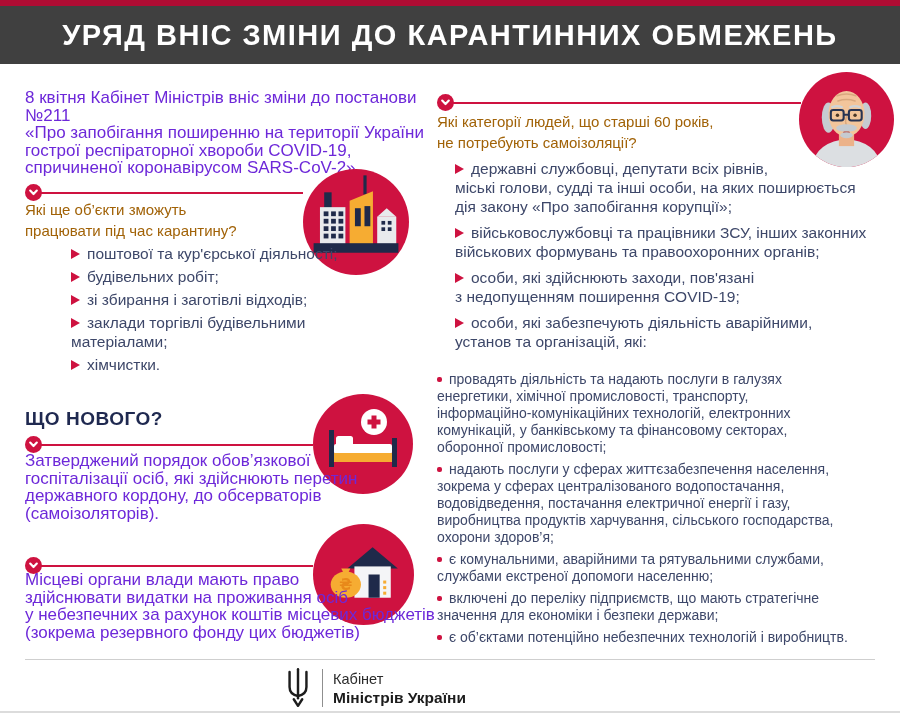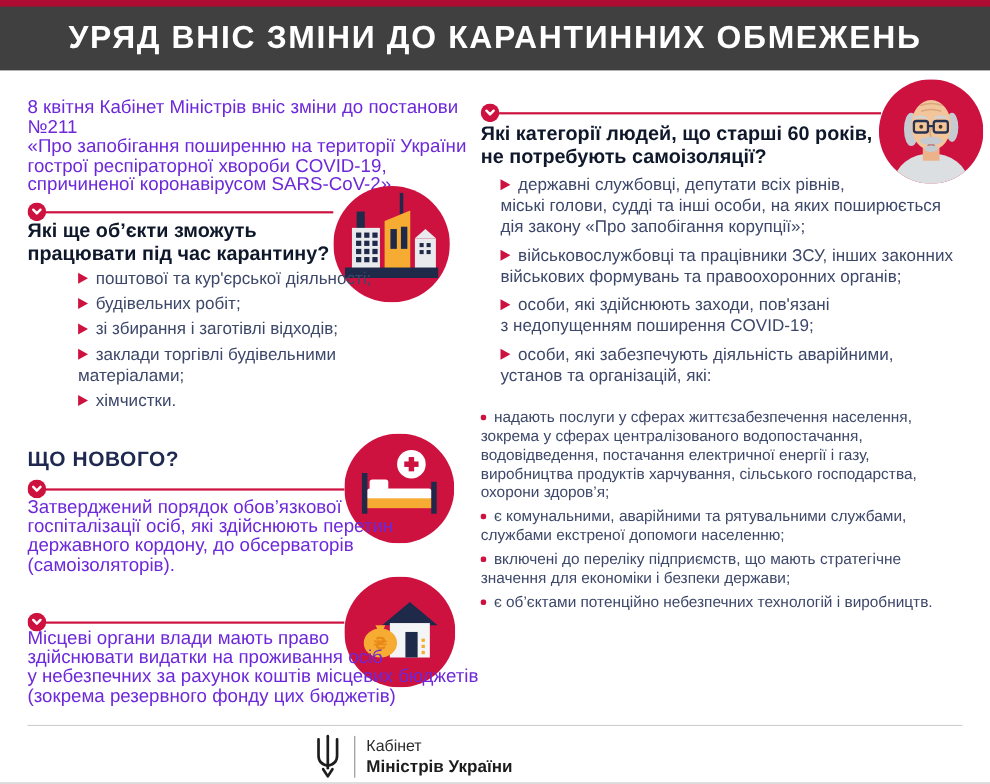--- a/index.html
+++ b/index.html
@@ -7,21 +7,21 @@
         font-family:"Liberation Sans",sans-serif;}
   
   .banner{position:absolute;left:0;top:0;width:900px;height:64px;background:#404040;
           border-top:6px solid #AF0C33;box-sizing:border-box;
           display:flex;align-items:center;justify-content:center;}
   .banner h1{margin:0;color:#ffffff;font-size:29px;font-weight:bold;letter-spacing:1.5px;white-space:nowrap;}
   
   .abs{position:absolute;}
   .pre{white-space:pre-line;}
   .body-text{color:#6d28d9;font-size:17px;line-height:17.5px;}
-  .heading{color:#0f172a;font-weight:bold;font-size:18px;line-height:21px;}
+  .heading{color:#a16207;font-weight:normal;font-size:15px;line-height:21px;}
   .h-caps{color:#1F2950;font-weight:bold;font-size:19px;letter-spacing:0.5px;}
   
   .marker{position:absolute;display:flex;align-items:center;height:17px;}
   .marker svg{width:17px;height:17px;flex:none;display:block;}
   .mline{height:2px;background:#CE1240;margin-left:-1px;}
   
   .blt{margin:0 0 4px 0;color:#3D4769;font-size:15.5px;line-height:19px;padding-left:46px;}
   .blt-r{margin:0 0 7px 18px;color:#3D4769;font-size:15.5px;line-height:19px;}
   .sub{margin:0 0 5px 0;color:#3D4769;font-size:14px;line-height:17px;}
   .tri{display:inline-block;width:0;height:0;border-left:9px solid #CE1240;
@@ -202,20 +202,25 @@
 дія закону «Про запобігання корупції»;</span></p>
     <p class="blt-r"><span class="tri"></span><span class="pre">військовослужбовці та працівники ЗСУ, інших законних
 військових формувань та правоохоронних органів;</span></p>
     <p class="blt-r"><span class="tri"></span><span class="pre">особи, які здійснюють заходи, пов'язані
 з недопущенням поширення COVID-19;</span></p>
     <p class="blt-r"><span class="tri"></span><span class="pre">особи, які забезпечують діяльність аварійними,
 установ та організацій, які:</span></p>
   </div>
 
   <div class="abs" style="left:437px;top:371px;width:455px;">
+    <p class="sub"><span class="dot"></span><span class="pre">провадять діяльність та надають послуги в галузях
+енергетики, хімічної промисловості, транспорту,
+інформаційно-комунікаційних технологій, електронних
+комунікацій, у банківському та фінансовому секторах,
+оборонної промисловості;</span></p>
     <p class="sub"><span class="dot"></span><span class="pre">надають послуги у сферах життєзабезпечення населення,
 зокрема у сферах централізованого водопостачання,
 водовідведення, постачання електричної енергії і газу,
 виробництва продуктів харчування, сільського господарства,
 охорони здоров’я;</span></p>
     <p class="sub"><span class="dot"></span><span class="pre">є комунальними, аварійними та рятувальними службами,
 службами екстреної допомоги населенню;</span></p>
     <p class="sub"><span class="dot"></span><span class="pre">включені до переліку підприємств, що мають стратегічне
 значення для економіки і безпеки держави;</span></p>
     <p class="sub"><span class="dot"></span><span class="pre">є об’єктами потенційно небезпечних технологій і виробництв.</span></p>

